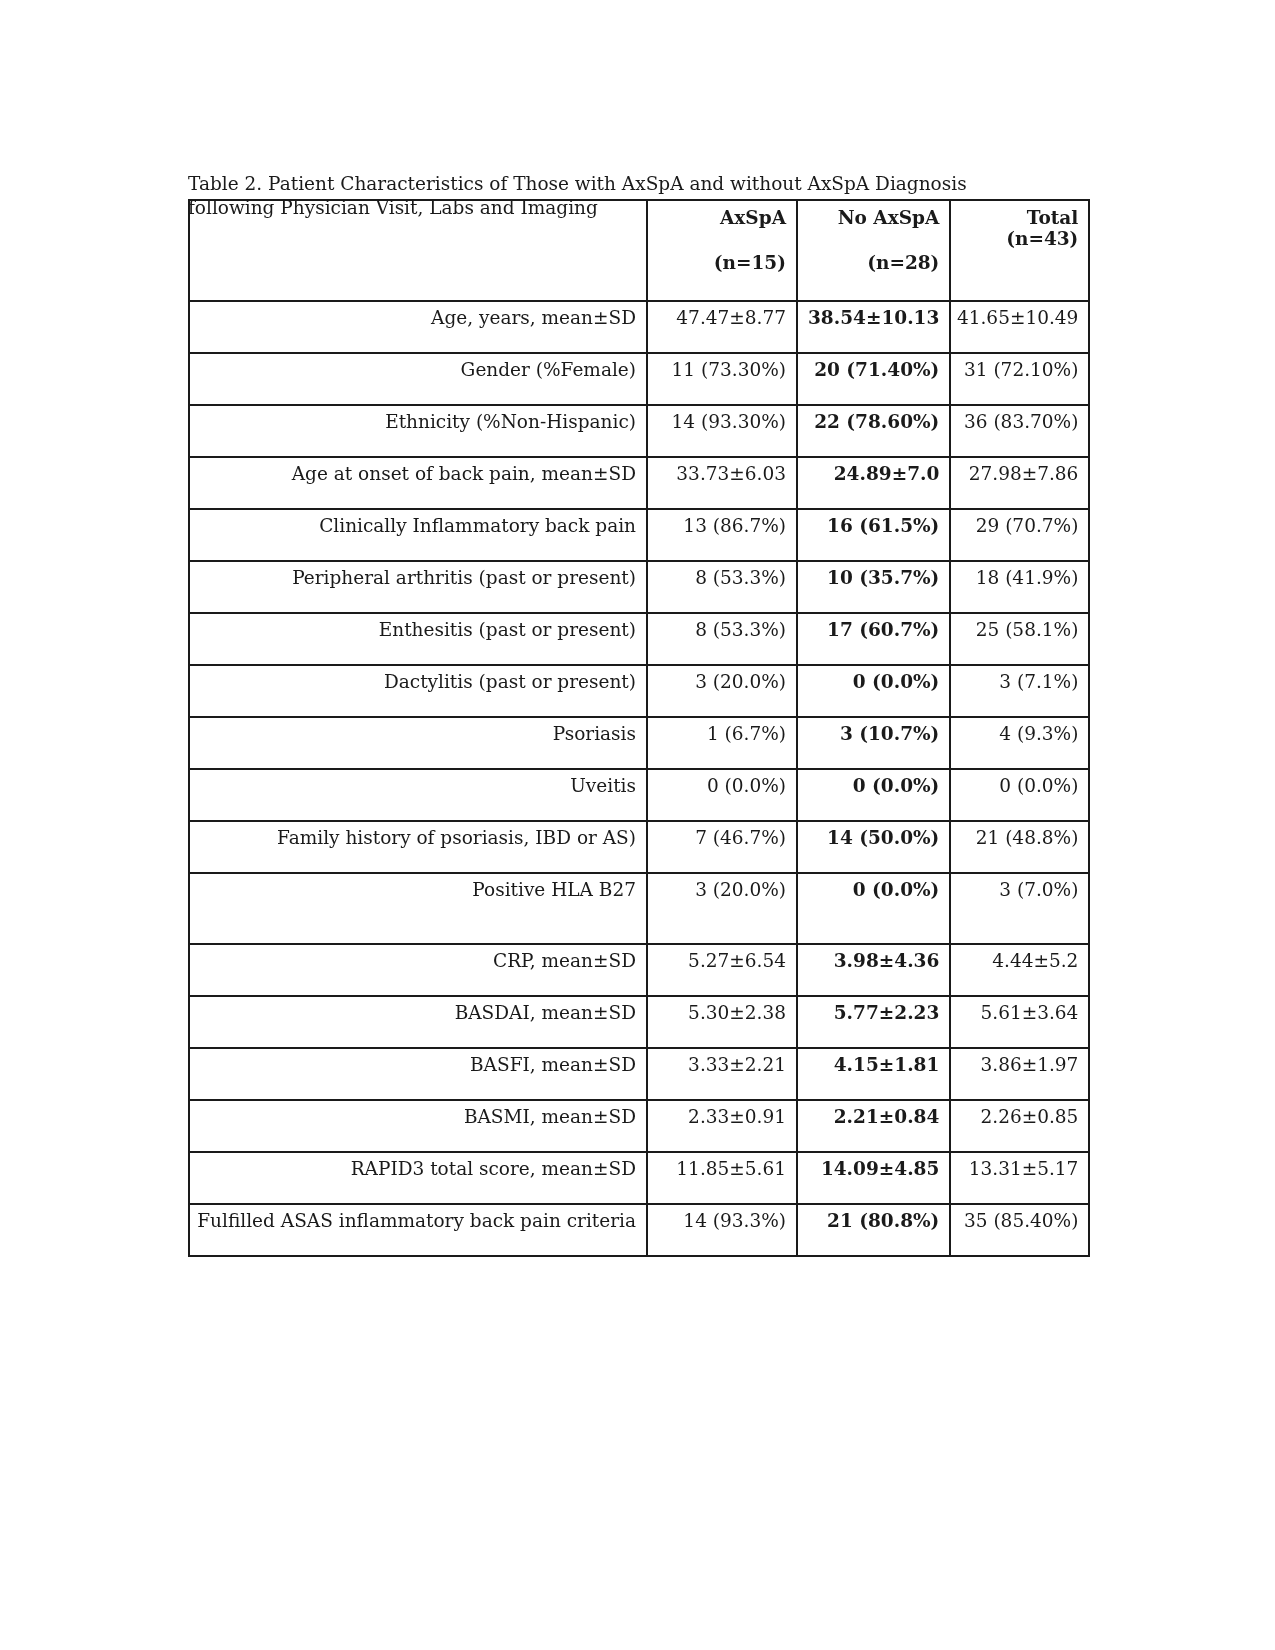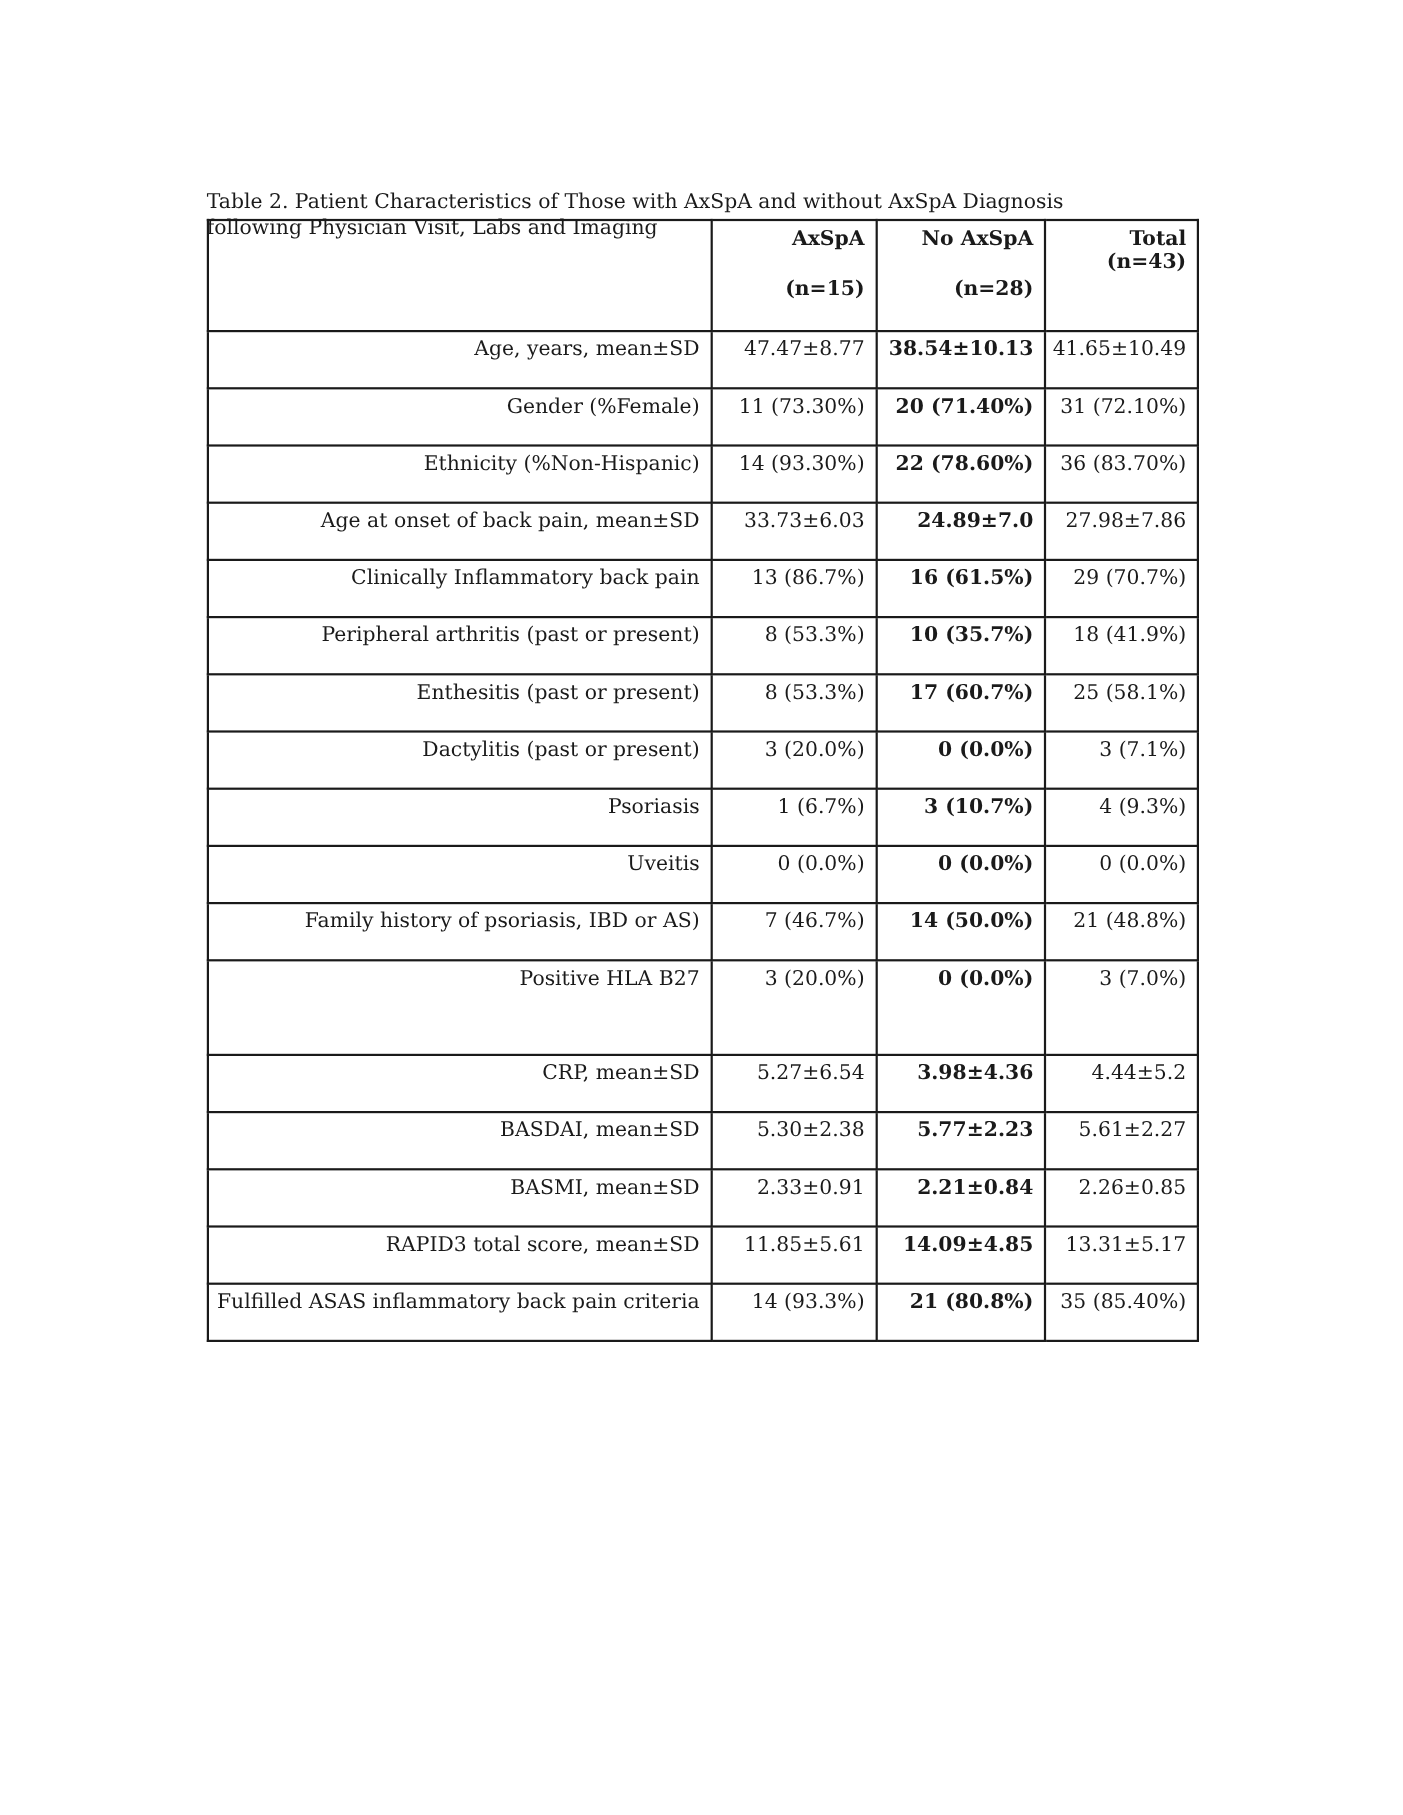--- a/index.html
+++ b/index.html
@@ -6,21 +6,21 @@
   body { width: 1275px; height: 1650px; position: relative; font-family: "DejaVu Serif", "Liberation Serif", serif; color: #1a1a1a; }
   .caption { position: absolute; left: 188px; top: 150px; width: 860px; font-size: 18.5px; line-height: 24px; margin-top: 22px; }
   table { position: absolute; left: 188px; top: 199px; border-collapse: collapse; font-size: 18.5px; text-align: right; }
   td { border: 2px solid #1a1a1a; vertical-align: top; padding: 5px 10px 0 10px; height: 46px; box-sizing: border-box; }
   td.label { width: 458px; padding-left: 5px; }
   td.c1 { width: 150px; }
   td.c2 { width: 150px; font-weight: bold; }
   td.c3 { width: 139px; padding-left: 1px; }
   tr.header td { height: 101px; font-weight: bold; padding-top: 6px; }
   tr.header .line2 { display: block; margin-top: 24px; }
-  tr.r-hla td { height: 86px; }
+  tr.r-hla td { height: 71px; }
   tr td { height: 52px; }
 </style>
 </head>
 <body>
 
 <div class="caption">Table 2. Patient Characteristics of Those with AxSpA and without AxSpA Diagnosis following Physician Visit, Labs and Imaging</div>
 
 <table>
   <tbody id="tbody">
     <tr class="header">
@@ -104,21 +104,27 @@
       <tr>
         <td class="label">CRP, mean±SD</td>
         <td class="c1">5.27±6.54</td>
         <td class="c2">3.98±4.36</td>
         <td class="c3">4.44±5.2</td>
       </tr>
       <tr>
         <td class="label">BASDAI, mean±SD</td>
         <td class="c1">5.30±2.38</td>
         <td class="c2">5.77±2.23</td>
-        <td class="c3">5.61±2.27</td>
+        <td class="c3">5.61±3.64</td>
+      </tr>
+      <tr>
+        <td class="label">BASFI, mean±SD</td>
+        <td class="c1">3.33±2.21</td>
+        <td class="c2">4.15±1.81</td>
+        <td class="c3">3.86±1.97</td>
       </tr>
       <tr>
         <td class="label">BASMI, mean±SD</td>
         <td class="c1">2.33±0.91</td>
         <td class="c2">2.21±0.84</td>
         <td class="c3">2.26±0.85</td>
       </tr>
       <tr>
         <td class="label">RAPID3 total score, mean±SD</td>
         <td class="c1">11.85±5.61</td>

